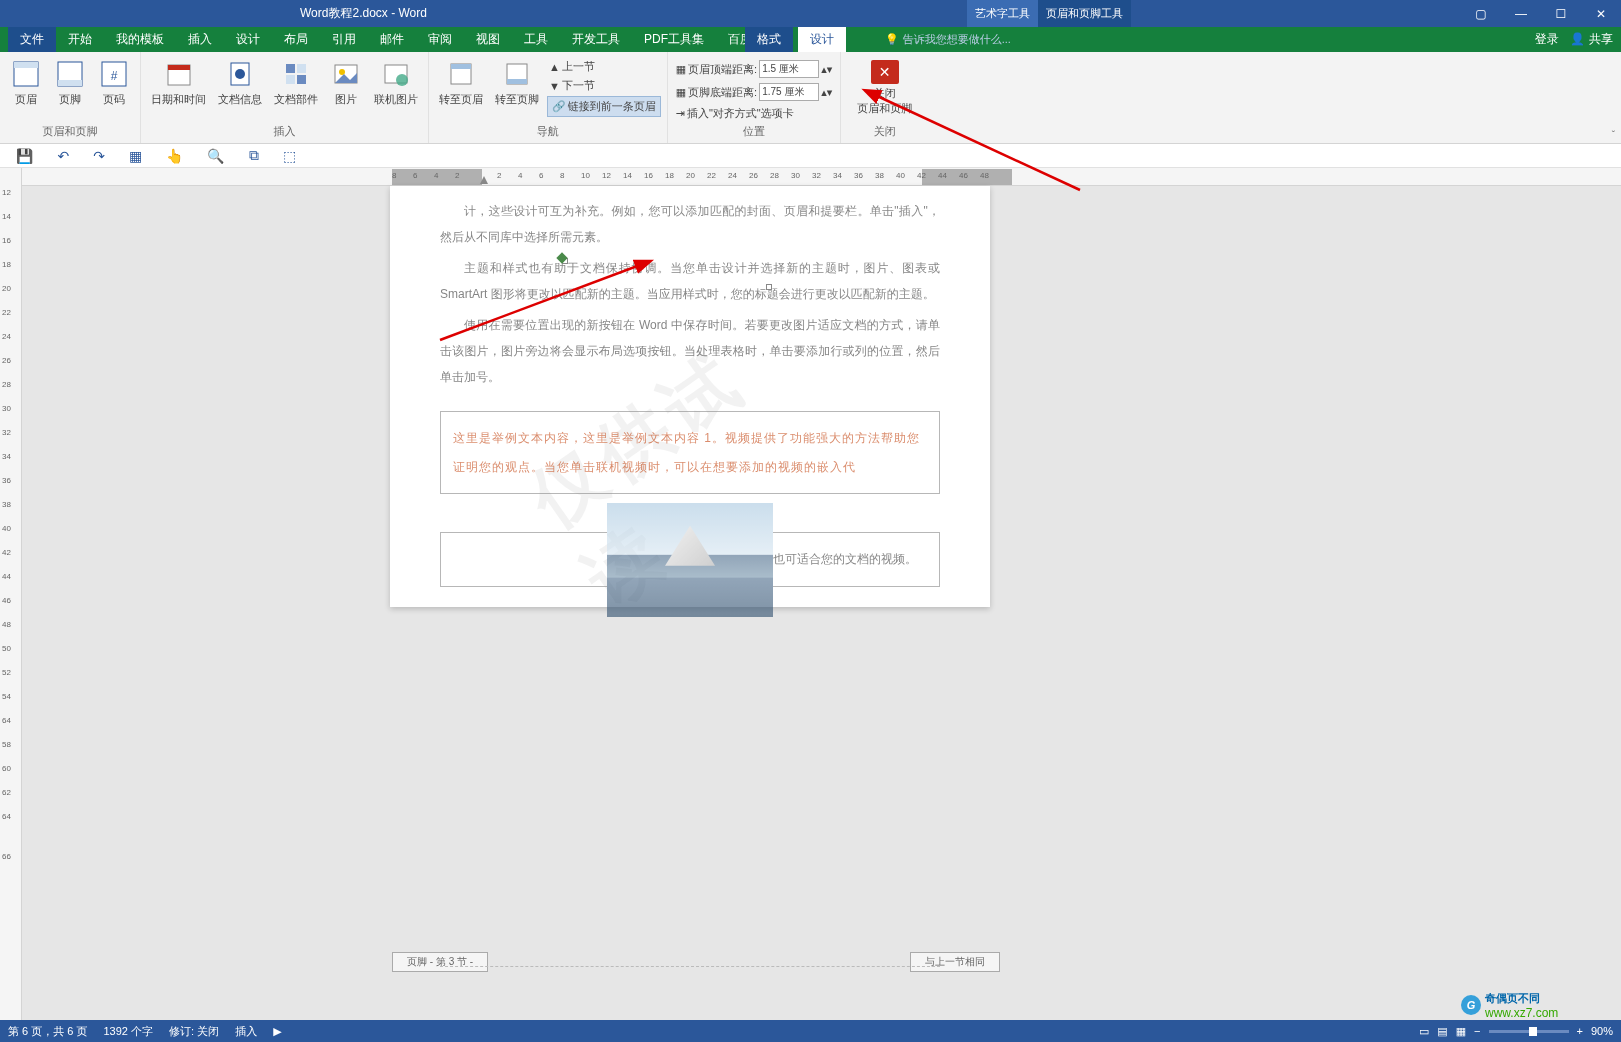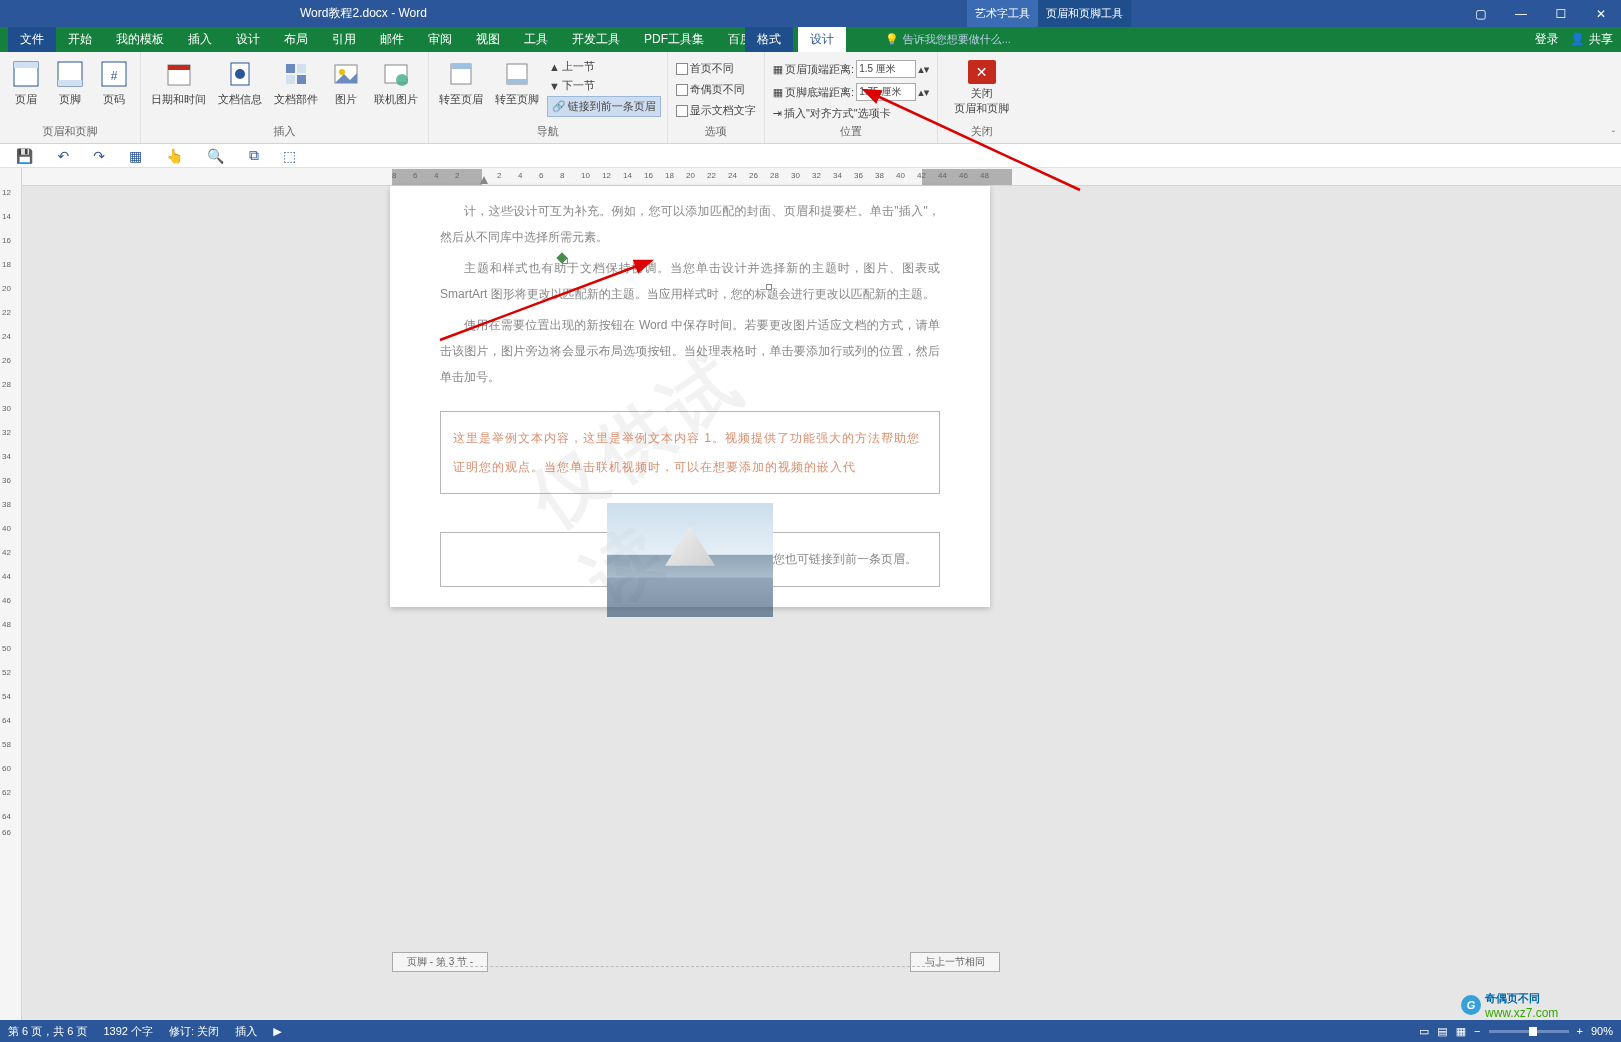--- a/index.html
+++ b/index.html
@@ -234,39 +234,20 @@
           </div>
         <div class="small-row" style="background:#cdddef;border:1px solid #9bb8d8;padding:2px 4px">
             <span>🔗</span>
             <span>链接到前一条页眉</span>
           </div>
       </div>
     </div>
     <div class="rgroup-label">导航</div>
   </div>
 
-  <div class="rgroup">
-    <div class="rgroup-items">
-        <div style="display:flex;flex-direction:column;gap:4px;padding-top:4px">
-      <div class="small-row">
-            <div class="chk"></div>
-            <span>首页不同</span>
-          </div>
-      <div class="small-row">
-            <div class="chk"></div>
-            <span>奇偶页不同</span>
-          </div>
-      <div class="small-row">
-            <div class="chk"></div>
-            <span>显示文档文字</span>
-          </div>
-    </div>
-      </div>
-    <div class="rgroup-label">选项</div>
-  </div>
 
   <div class="rgroup">
     <div class="rgroup-items">
         <div style="display:flex;flex-direction:column;gap:3px;padding-top:3px">
       <div class="small-row">
             <span>▦</span>
             <span>页眉顶端距离:</span>
             <div class="spin">1.5 厘米</div>
             <span>▴▾</span>
           </div>
@@ -332,21 +313,21 @@
       <span class="vm" style="top: 428px;">46</span>
       <span class="vm" style="top: 452px;">48</span>
       <span class="vm" style="top: 476px;">50</span>
       <span class="vm" style="top: 500px;">52</span>
       <span class="vm" style="top: 524px;">54</span>
       <span class="vm" style="top: 548px;">64</span>
       <span class="vm" style="top: 572px;">58</span>
       <span class="vm" style="top: 596px;">60</span>
       <span class="vm" style="top: 620px;">62</span>
       <span class="vm" style="top: 644px;">64</span>
-      <span class="vm" style="top: 660px;">66</span>
+      <span class="vm" style="top: 684px;">66</span>
     </div>
   <div class="hruler-wrap">
     <div class="hruler">
       <div class="dark" style="left:0;width:90px"></div>
       <div class="dark" style="left:530px;width:90px"></div>
       <svg class="indent-marker" style="left:88px">
           <path d="M0 8 L4 0 L8 8 Z" fill="#888"></path>
         </svg>
     <span class="hm" style="left: 0px;">8</span>
         <span class="hm" style="left: 21px;">6</span>
@@ -387,21 +368,21 @@
       <div class="para">使用在需要位置出现的新按钮在 Word 中保存时间。若要更改图片适应文档的方式，请单击该图片，图片旁边将会显示布局选项按钮。当处理表格时，单击要添加行或列的位置，然后单击加号。</div>
     </div>
     <div class="sel-handle" style="left:172px;top:72px"></div>
     <div class="sel-handle" style="left:376px;top:98px"></div>
     <div style="position:absolute;left:168px;top:68px;width:8px;height:8px;background:#4a8a4a;transform:rotate(45deg)"></div>
     <div class="box" style="opacity:0.6">
       <div class="btxt">这里是举例文本内容，这里是举例文本内容 1。视频提供了功能强大的方法帮助您证明您的观点。当您单击联机视频时，可以在想要添加的视频的嵌入代</div>
     </div>
     <div class="img-box" style="opacity:0.6">
       <span class="side">码中进行粘贴。您也可</span>
-      <span class="side">链接到前一条页眉。</span>
+      <span class="side">适合您的文档的视频。</span>
       <div class="mountain"></div>
     </div>
   </div>
   <div class="footer-tag left">页脚 - 第 3 节 -</div>
   <div class="footer-tag right">与上一节相同</div>
   <div class="footer-line"></div>
 </div>
 
 <svg class="arrow arrow1">
     <defs>

